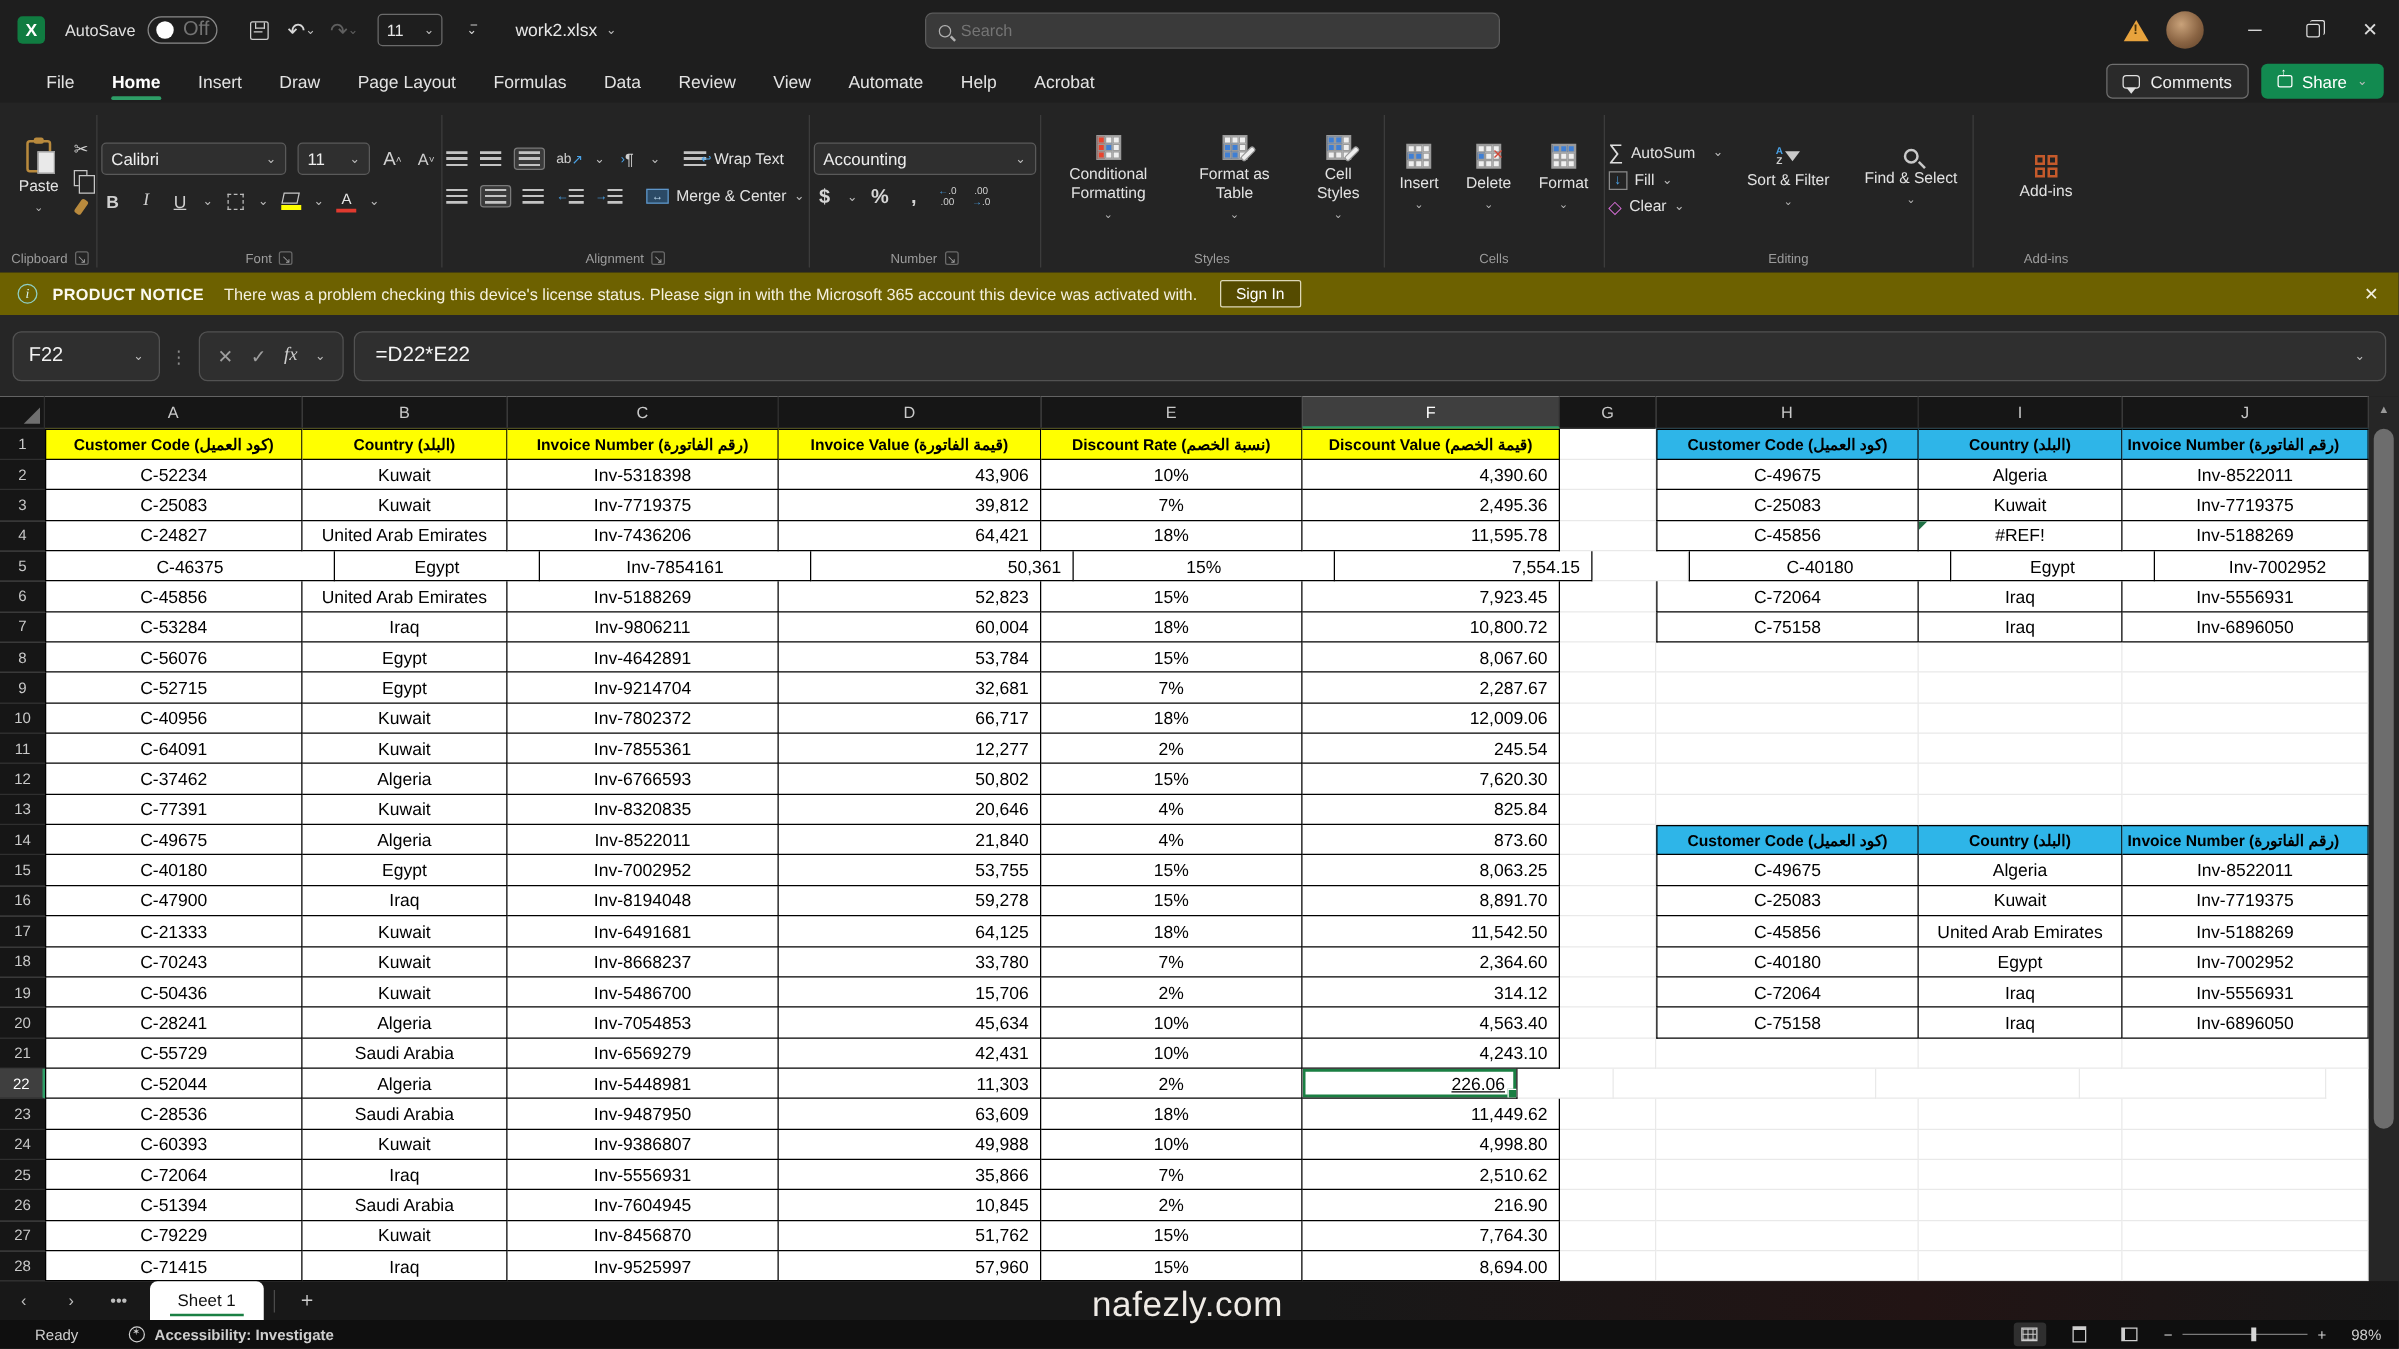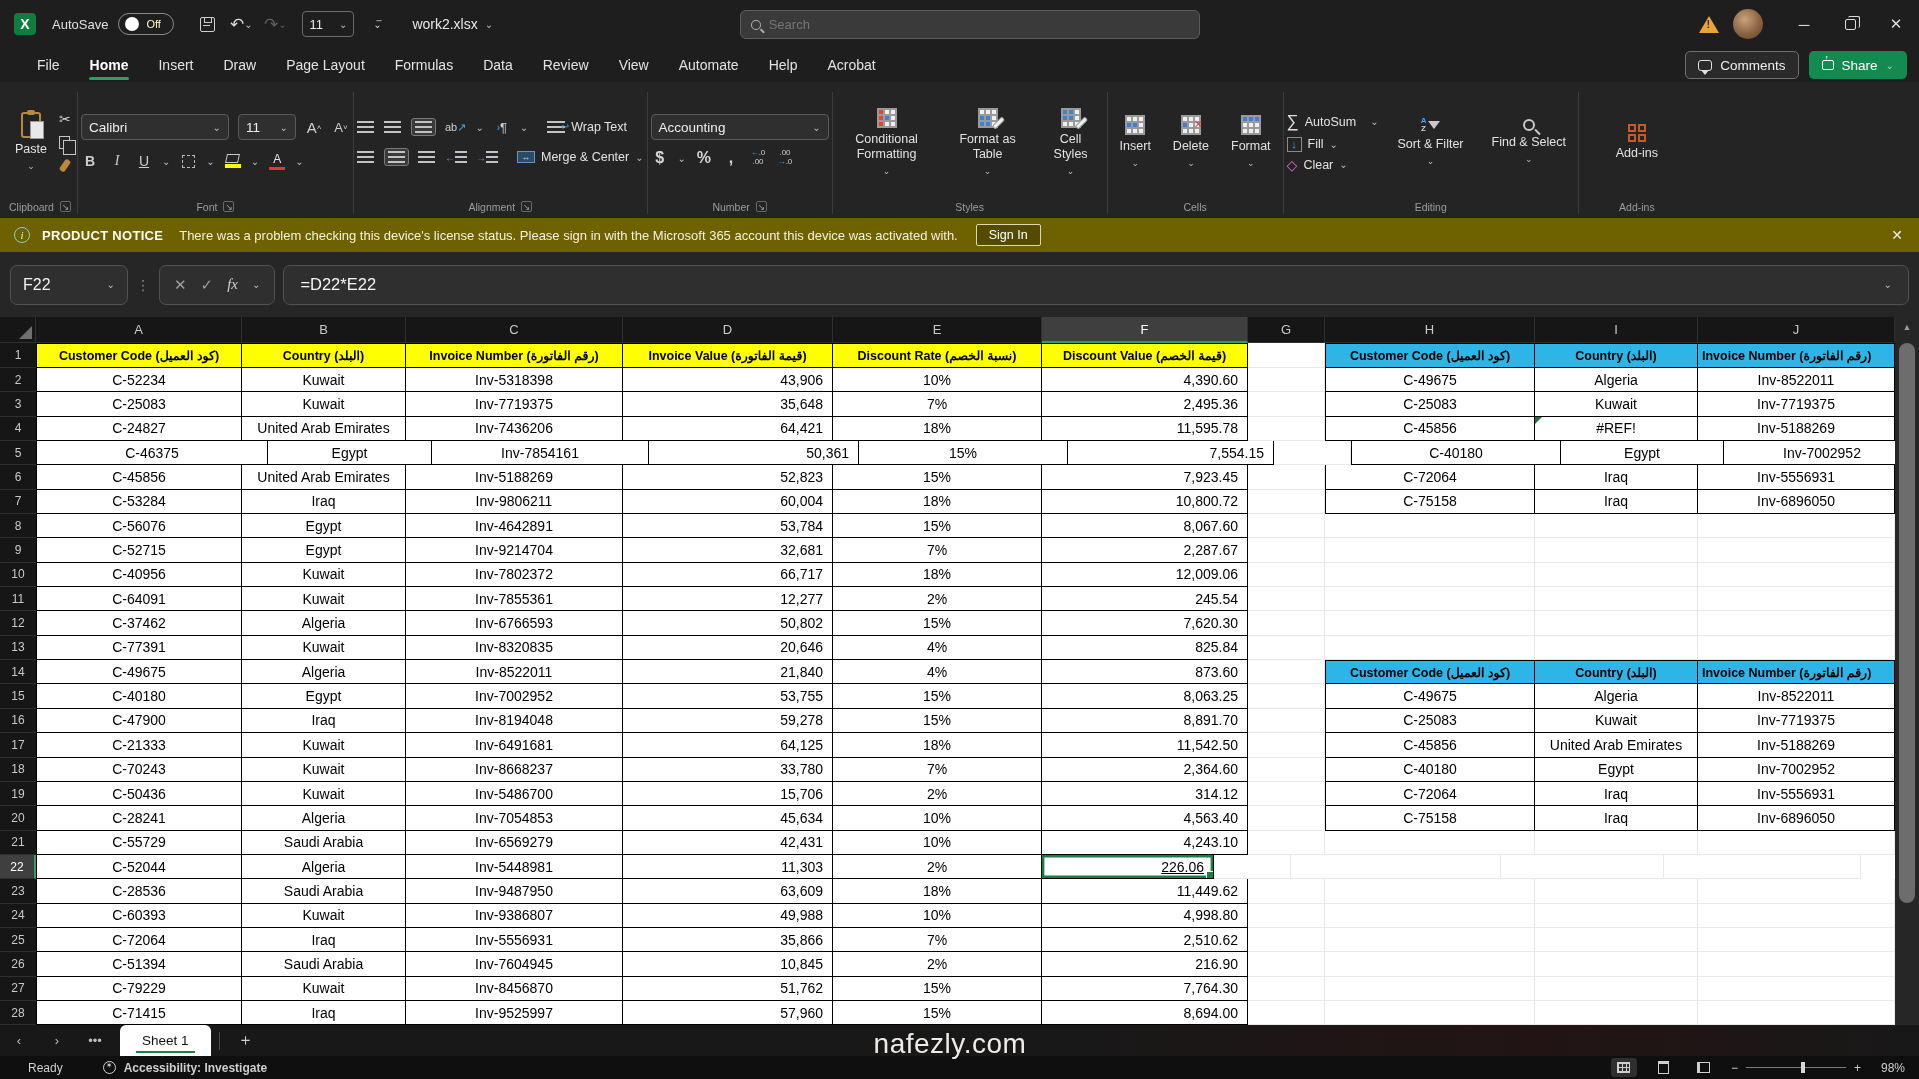--- a/index.html
+++ b/index.html
@@ -9,21 +9,21 @@
 
   
   #titlebar { position:absolute; top:0; left:0; width:1919px; height:48px; background:#1e1e1e;
               display:flex; align-items:center; padding:0 0 0 14px; color:#e8e8e8; }
   .xl-logo { width:22px; height:22px; background:#107c41; border-radius:4px; color:#fff;
              font-weight:bold; font-size:14px; display:flex; align-items:center; justify-content:center; margin-right:16px; }
   .tb-label { font-size:13px; color:#e0e0e0; margin-right:10px; }
   .toggle { width:56px; height:22px; border:1px solid #8a8a8a; border-radius:11px; display:flex;
             align-items:center; padding:0 6px; margin-right:18px; }
   .toggle .knob { width:14px; height:14px; border-radius:50%; background:#fff; margin-right:7px; }
-  .toggle .state { font-size:11px; color:#fef9c3; }
+  .toggle .state { font-size:16px; color:#737373; }
   .tb-btn { width:30px; height:30px; display:flex; align-items:center; justify-content:center;
             color:#d8d8d8; font-size:17px; margin-right:4px; border-radius:4px; }
   .tb-btn.dim { color:#5f5f5f; }
   .save-ic { width:15px; height:15px; border:1.5px solid #cfcfcf; border-radius:2px; position:relative; }
   .save-ic::before { content:""; position:absolute; top:0; left:3px; width:6px; height:4px; border:1.5px solid #cfcfcf; border-top:none; }
   .save-ic::after { content:""; position:absolute; bottom:1px; left:2px; width:7px; height:4px; border-top:1.5px solid #cfcfcf; }
   .qat-size { width:52px; height:26px; border:1px solid #6b6b6b; border-radius:4px; display:flex;
               align-items:center; justify-content:space-between; padding:0 6px; font-size:13px; margin:0 8px; }
   .chev { font-size:10px; color:#bdbdbd; }
   .filename { font-size:14px; margin-left:16px; display:flex; align-items:center; gap:7px; }
@@ -665,21 +665,21 @@
         <div class="cell " style="width: 77px;"></div>
         <div class="cell bt bleft" style="width: 210px;">C-49675</div>
         <div class="cell bt" style="width: 163px;">Algeria</div>
         <div class="cell bt" style="width: 197px;">Inv-8522011</div>
       </div>
       <div class="grow" style="height: 24.35px;">
         <div class="rowhdr">3</div>
         <div class="cell bt bleft" style="width: 206px;">C-25083</div>
         <div class="cell bt" style="width: 164px;">Kuwait</div>
         <div class="cell bt" style="width: 217px;">Inv-7719375</div>
-        <div class="cell bt num" style="width: 210px;">35,648</div>
+        <div class="cell bt num" style="width: 210px;">39,812</div>
         <div class="cell bt" style="width: 209px;">7%</div>
         <div class="cell bt num" style="width: 206px;">2,495.36</div>
         <div class="cell " style="width: 77px;"></div>
         <div class="cell bt bleft" style="width: 210px;">C-25083</div>
         <div class="cell bt" style="width: 163px;">Kuwait</div>
         <div class="cell bt" style="width: 197px;">Inv-7719375</div>
       </div>
       <div class="grow" style="height: 24.35px;">
         <div class="rowhdr">4</div>
         <div class="cell bt bleft" style="width: 206px;">C-24827</div>

